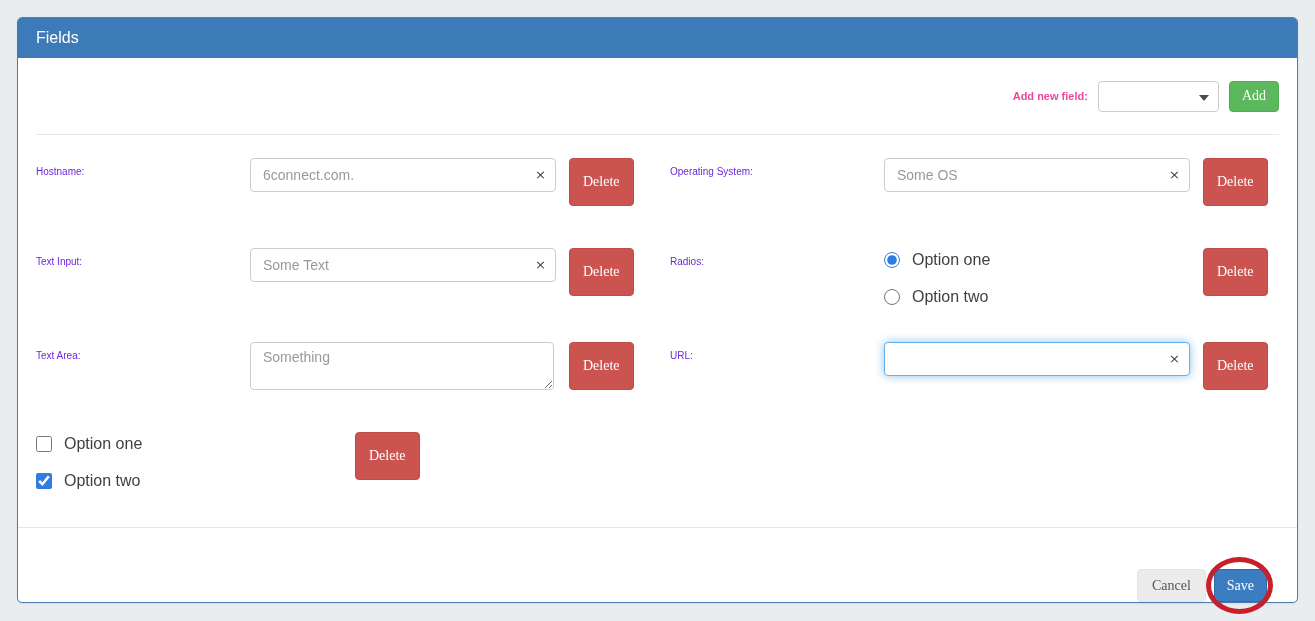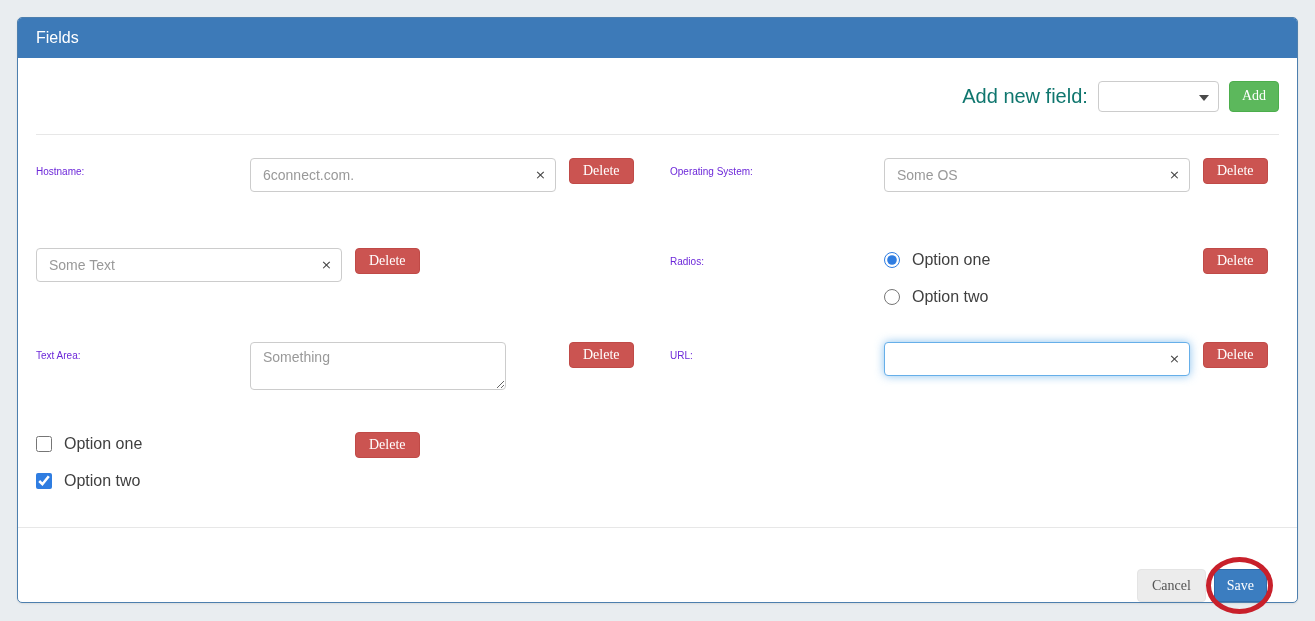--- a/index.html
+++ b/index.html
@@ -27,21 +27,21 @@
     display:flex; align-items:center;
     padding:12px 18px;
   }
   .panel-title { color:#fff; font-size:16px; }
   .panel-body { flex:1; padding:0 18px; }
   .add-row {
     height:76px;
     display:flex; align-items:center; justify-content:flex-end;
     gap:10px;
   }
-  .add-label { font-weight:normal; font-size:20px; color:#0f766e; }
+  .add-label { font-weight:bold; font-size:11px; color:#ec4899; }
   .select-box {
     width:121px; height:31px;
     border:1px solid #ccc; border-radius:4px;
     background:#fff;
     position:relative;
     cursor:pointer;
     display:flex; align-items:center;
     padding:0 26px 0 10px;
     font-size:14px; color:#555;
   }
@@ -59,21 +59,21 @@
     cursor:pointer;
     display:inline-block;
   }
   .btn-add {
     background:#5cb85c; color:#fff;
     height:31px; padding:0 12px;
     border:1px solid #4cae4c;
   }
   .btn-delete {
     background:#cb5451; color:#fff;
-    height:26px; padding:0 13px;
+    height:48px; padding:0 13px;
     border:1px solid #c04a47;
     margin-left:13px;
     flex:0 0 auto;
   }
   .divider { border:0; border-top:1px solid #e7e7e7; }
   .fields {
     display:grid;
     grid-template-columns:1fr 1fr;
     column-gap:25px;
     padding-top:23px;
@@ -102,21 +102,21 @@
     border-color:#66afe9;
     box-shadow:0 0 10px rgba(102,175,233,.75);
   }
   .clear-x {
     position:absolute; right:10px; top:9px;
     font-size:13px; color:#444;
     cursor:pointer; line-height:16px;
     font-family:"DejaVu Sans", sans-serif;
   }
   .textarea-input {
-    width:256px; height:48px;
+    width:304px; height:48px;
     border:1px solid #ccc; border-radius:4px;
     padding:6px 12px;
     font-family:"Liberation Sans", sans-serif;
     font-size:14px; color:#999;
     resize:both; outline:none;
     background:#fff;
   }
   .option-group { flex:0 0 306px; padding-top:3px; }
   .option-line {
     display:flex; align-items:center; gap:12px;
@@ -188,20 +188,21 @@
         <div class="field-row">
           <div class="field-label">Hostname:</div>
           <div class="field-control">
             <input type="text" class="text-input" value="6connect.com." style="">
             <span class="clear-x">×</span>
           </div>
           <button class="btn btn-delete">Delete</button>
         </div>
 
         <div class="field-row tall">
+          <div class="field-label">Text Input:</div>
           <div class="field-control">
             <input type="text" class="text-input" value="Some Text" style="">
             <span class="clear-x">×</span>
           </div>
           <button class="btn btn-delete">Delete</button>
         </div>
 
         <div class="field-row">
           <div class="field-label">Text Area:</div>
           <div class="field-control">

